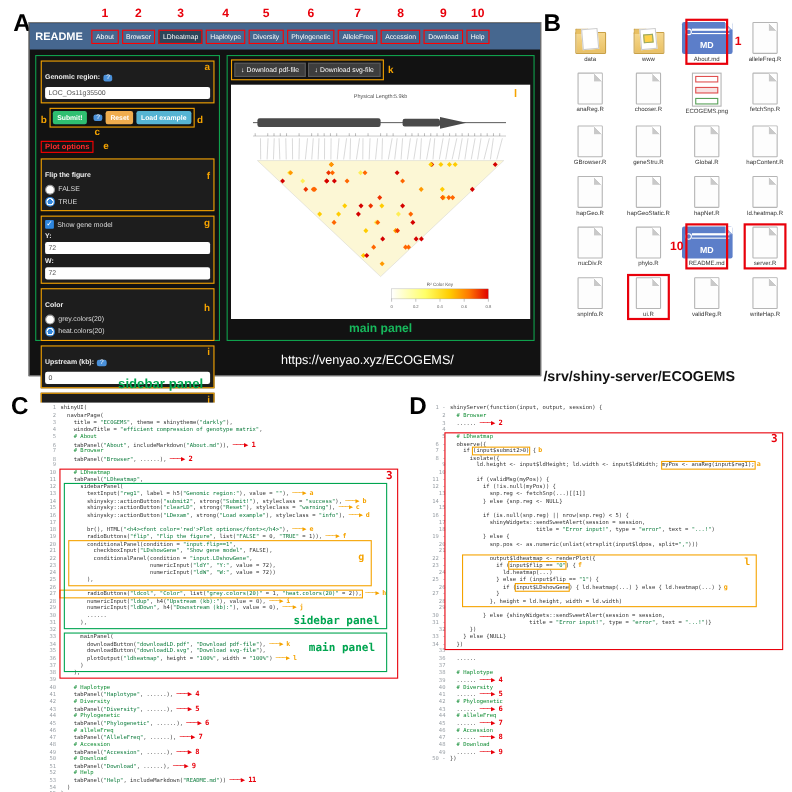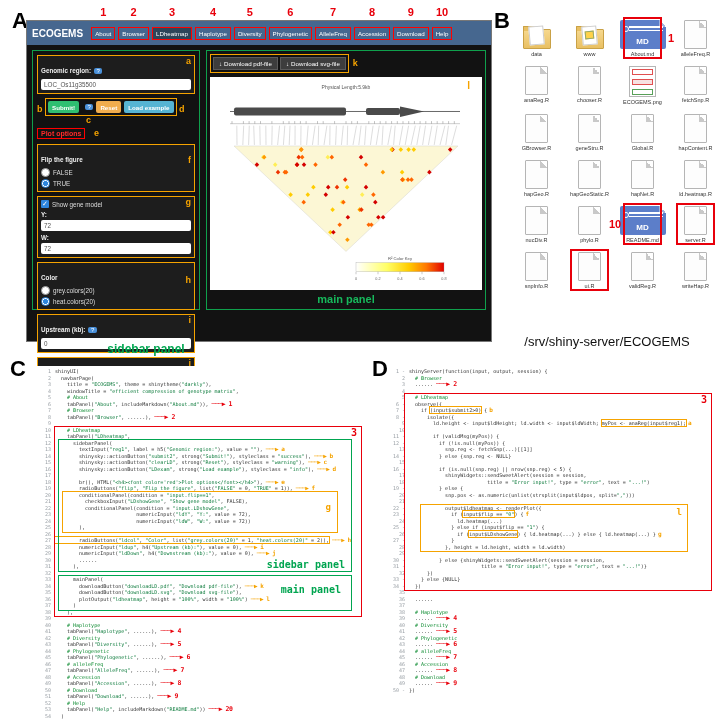--- a/index.html
+++ b/index.html
@@ -55,21 +55,21 @@
   .mdcirc{position:absolute;left:3px;top:6px;width:4px;height:4px;border:1px solid #fff;border-radius:50%;}
   .mdtext{position:absolute;bottom:3px;width:100%;text-align:center;color:#fff;font-weight:bold;font-size:8px;}
   .icon-folder{width:26px;height:18px;background:linear-gradient(#f6d88e,#e9c063);border:1px solid #c9a146;border-radius:1px;margin-top:9px;}
   .icon-folder::before{content:"";position:absolute;top:-4px;left:-1px;width:10px;height:4px;background:#e9c063;border:1px solid #c9a146;border-bottom:none;border-radius:1px 1px 0 0;}
   .paper{position:absolute;left:5px;top:-4px;width:13px;height:17px;background:#fff;border:1px solid #ccc;transform:rotate(-5deg);}
   .pic{width:7px;height:6px;margin:4px auto 0 auto;background:#ffd24a;border:1px solid #94a86a;}
   .icon-img{width:25px;height:29px;background:#fff;border:1px solid #b5b5b5;overflow:hidden;}
   .t1,.t2,.t3{position:absolute;left:2px;right:2px;height:4px;border:1px solid #e05050;}
   .t1{top:2px;}.t2{top:12px;background:#f7e2e2;}.t3{top:22px;border-color:#58a058;}
   .fname{font-size:5.5px;color:#333;margin-top:2px;line-height:6px;}
-  .fpath{position:absolute;left:0;top:328px;width:226px;text-align:center;font-size:13px;font-weight:normal;color:#111;}
+  .fpath{position:absolute;left:0;top:328px;width:226px;font-size:13px;font-weight:bold;color:#111;}
   
   .codewrap{position:absolute;background:#fff;font-family:"DejaVu Sans Mono",monospace;font-size:5px;}
   #codeC{left:36px;top:366px;width:334px;padding-top:2px;}
   #codeD{left:390px;top:366px;width:330px;padding-top:2px;}
   .cl{height:6.5px;line-height:6.5px;white-space:pre;position:relative;}
   .ln{display:inline-block;width:15px;text-align:right;color:#9aa0a6;padding-right:4px;}
   .ct{color:#333;}
   .cm{color:#0b8a2f;}
   .str{color:#0b7a3b;}
   .ct.hl,.inlbox{outline:1px solid #f5a300;}
@@ -86,21 +86,21 @@
   .olab{position:absolute;color:#f5a300;font-weight:bold;font-size:9px;}
   .code-title{position:absolute;font-size:15px;font-weight:bold;color:#222;}
 </style>
 </head>
 <body>
 
 <span class="panel-letter" style="left:12px;top:8px;">A</span>
 <div id="panelA">
   <div id="appwin">
     <div class="navbar">
-      <span class="brand">ECOGEMS</span>
+      <span class="brand">README</span>
       <div class="tabs" style="display:flex;gap:3px;">
           <div class="tab"><span class="tab-num">1</span><span>About</span></div>
           <div class="tab"><span class="tab-num">2</span><span>Browser</span></div>
           <div class="tab active"><span class="tab-num">3</span><span>LDheatmap</span></div>
           <div class="tab"><span class="tab-num">4</span><span>Haplotype</span></div>
           <div class="tab"><span class="tab-num">5</span><span>Diversity</span></div>
           <div class="tab"><span class="tab-num">6</span><span>Phylogenetic</span></div>
           <div class="tab"><span class="tab-num">7</span><span>AlleleFreq</span></div>
           <div class="tab"><span class="tab-num">8</span><span>Accession</span></div>
           <div class="tab"><span class="tab-num">9</span><span>Download</span></div>
@@ -360,20 +360,21 @@
               <text x="190" y="200" font-size="3.8" fill="#666" text-anchor="middle">0.4</text>
               <text x="212" y="200" font-size="3.8" fill="#666" text-anchor="middle">0.6</text>
               <text x="234" y="200" font-size="3.8" fill="#666" text-anchor="middle">0.8</text>
             </g>
           </svg>
           <span class="plot-tag">l</span>
         </div>
         <div class="gcaption">main panel</div>
       </div>
     </div>
+    <div class="urlrow">https://venyao.xyz/ECOGEMS/</div>
   </div>
   <div class="sb-caption">sidebar panel</div>
 </div>
 
 <span class="panel-letter" style="left:494px;top:8px;">B</span>
 <div id="panelB">
   <div class="fgrid">
       <div class="fcell">
         <div class="ficon icon-folder">
           <div class="paper"></div>
@@ -584,21 +585,21 @@
     <div class="cl"><span class="ln">43</span><span class="ct">    tabPanel(<span class="str">"Diversity"</span>, ......),</span><span class="arr red">───▶ 5</span></div>
     <div class="cl"><span class="ln">44</span><span class="ct cm">    # Phylogenetic</span></div>
     <div class="cl"><span class="ln">45</span><span class="ct">    tabPanel(<span class="str">"Phylogenetic"</span>, ......),</span><span class="arr red">───▶ 6</span></div>
     <div class="cl"><span class="ln">46</span><span class="ct cm">    # alleleFreq</span></div>
     <div class="cl"><span class="ln">47</span><span class="ct">    tabPanel(<span class="str">"AlleleFreq"</span>, ......),</span><span class="arr red">───▶ 7</span></div>
     <div class="cl"><span class="ln">48</span><span class="ct cm">    # Accession</span></div>
     <div class="cl"><span class="ln">49</span><span class="ct">    tabPanel(<span class="str">"Accession"</span>, ......),</span><span class="arr red">───▶ 8</span></div>
     <div class="cl"><span class="ln">50</span><span class="ct cm">    # Download</span></div>
     <div class="cl"><span class="ln">51</span><span class="ct">    tabPanel(<span class="str">"Download"</span>, ......),</span><span class="arr red">───▶ 9</span></div>
     <div class="cl"><span class="ln">52</span><span class="ct cm">    # Help</span></div>
-    <div class="cl"><span class="ln">53</span><span class="ct">    tabPanel(<span class="str">"Help"</span>, includeMarkdown(<span class="str">"README.md"</span>))</span><span class="arr red">───▶ 20</span></div>
+    <div class="cl"><span class="ln">53</span><span class="ct">    tabPanel(<span class="str">"Help"</span>, includeMarkdown(<span class="str">"README.md"</span>))</span><span class="arr red">───▶ 11</span></div>
     <div class="cl"><span class="ln">54</span><span class="ct">  )</span></div>
     <div class="cl"><span class="ln">55</span><span class="ct">)</span></div>
     <div class="ovl red" style="top: 59.5px; height: 189.5px; left: 18px; width: 306px;">
       <span class="boxlab">3</span>
     </div>
     <div class="ovl green" style="top: 72.5px; height: 131px; left: 22px; width: 292px;">
       <span class="glab" style="right: 6px; bottom: 1px;">sidebar panel</span>
     </div>
     <div class="ovl green" style="top: 209px; height: 33.5px; left: 22px; width: 292px;">
       <span class="glab" style="right: 10px; top: 8px;">main panel</span>

